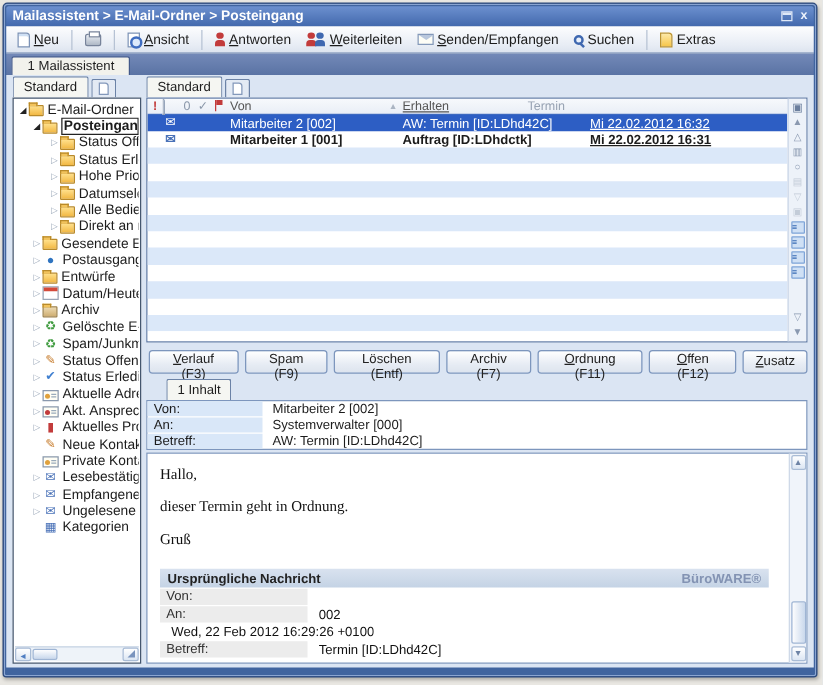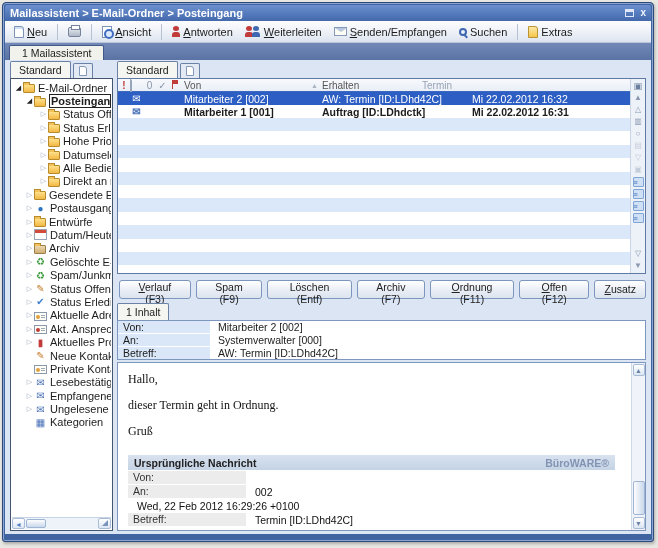--- a/index.html
+++ b/index.html
@@ -95,21 +95,21 @@
   
   .main { position:absolute; left:112px; top:3px; right:5px; bottom:3px; }
 
   .list-panel { position:absolute; left:0; top:15px; right:0; height:196px; background:#fff; border:1px solid #5f7aa5; display:flex; }
   .list-left { flex:1; display:flex; flex-direction:column; overflow:hidden; }
   .lrow { display:flex; align-items:center; height:13px; flex:none; font-size:10.5px; }
   .lhead { background:linear-gradient(#f7f9fc,#e9eef6); border-bottom:1px solid #3c69c0; color:#555; font-size:10px; }
   .c-pri { width:12px; text-align:center; } .c-doc { width:13px; } .c-att { width:13px; text-align:center; }
   .c-chk { width:13px; text-align:center; } .c-flg { width:15px; }
   .c-von { width:138px; display:flex; align-items:center; overflow:hidden; }
-  .c-bet { width:150px; overflow:hidden; } .c-erh { width:100px; overflow:hidden; } .c-ter { flex:1; overflow:hidden; color:#98a3b3; }
+  .c-bet { width:150px; overflow:hidden; } .c-erh { width:100px; overflow:hidden;text-decoration:underline; } .c-ter { flex:1; overflow:hidden; color:#98a3b3; }
   .hd-pri { color:#c23b3b; font-weight:bold; } .hd-att { color:#8a97a9; } .hd-chk { color:#8a97a9; }
   .hd-doc { width:8px; height:10px; margin:0 auto; background:#fff; border:1px solid #97a5bb; border-radius:0 2px 0 0; }
   .hd-flg { width:7px; height:9px; margin-left:3px; position:relative; }
   .hd-flg::before { content:""; position:absolute; left:0; top:0; width:1px; height:9px; background:#c23b3b; }
   .hd-flg::after { content:""; position:absolute; left:1px; top:0; width:5px; height:4px; background:#c23b3b; }
   .sort { margin-left:auto; margin-right:4px; font-size:7px; color:#aab4c2; }
   .rowsel { background:#2d5ec4; color:#fff; }
   .rowsel .c-ter { color:#bcd; }
   .unread { font-weight:bold; }
   .env-glyph { font-size:10px; line-height:11px; display:block; text-align:center; width:13px; }
@@ -121,21 +121,21 @@
   .is { height:12px; line-height:12px; flex:none; }
   .is.bluebox { width:11px; height:10px; line-height:9px; background:#cfe0f5; border:1px solid #7ea4d8; color:#3a6cb5; border-radius:1px; margin:1px 0; font-size:7px; }
   .is.gray { color:#c3ccd8; }
   .is.corner { color:#6b7f9e; font-size:9px; }
   .sp { flex:1; }
 
   .action-row { position:absolute; left:2px; top:215px; height:22px; display:flex; gap:5px; align-items:center; }
   .abtn { height:19px; padding:0 9px; font-size:10.5px; color:#222; background:linear-gradient(#ffffff,#e7ecf4 60%,#dde4ee);
     border:1px solid #7d96bd; border-radius:3px; font-family:"Liberation Sans",sans-serif; }
 
-  .inhalt-tab { position:absolute; left:0; top:242px;text-align:center; }
+  .inhalt-tab { position:absolute; left:16px; top:242px;text-align:center; }
   .fields-panel { position:absolute; left:0; top:257px; right:0; height:40px; background:#fff; border:1px solid #7d96bd; }
   .frow { display:flex; height:12px; margin-bottom:1px; font-size:10.5px; align-items:center; }
   .flabel { width:92px; flex:none; background:#d9e7f8; padding-left:5px; height:12px; line-height:12px; }
   .fvalue { padding-left:8px; white-space:nowrap; overflow:hidden; }
 
   .body-panel { position:absolute; left:0; top:299px; right:0; bottom:0; background:#fff; border:1px solid #7d96bd;padding-left:8px; }
   .vscroll { position:absolute; right:0; top:0; bottom:0; width:14px; background:#f0f4fa; border-left:1px solid #cfd9e8; display:flex; flex-direction:column; align-items:center; padding:1px 0; font-size:7px; color:#6d83a5; }
   .vs-btn { width:12px; height:12px; line-height:12px; text-align:center; background:linear-gradient(#fff,#dce6f3); border:1px solid #a9bcd6; border-radius:2px; flex:none; }
   .vs-thumb { width:12px; height:34px; background:linear-gradient(90deg,#fdfdfe,#c9d8ec); border:1px solid #9fb5d4; border-radius:2px; margin-top:auto; margin-bottom:2px; }
 

